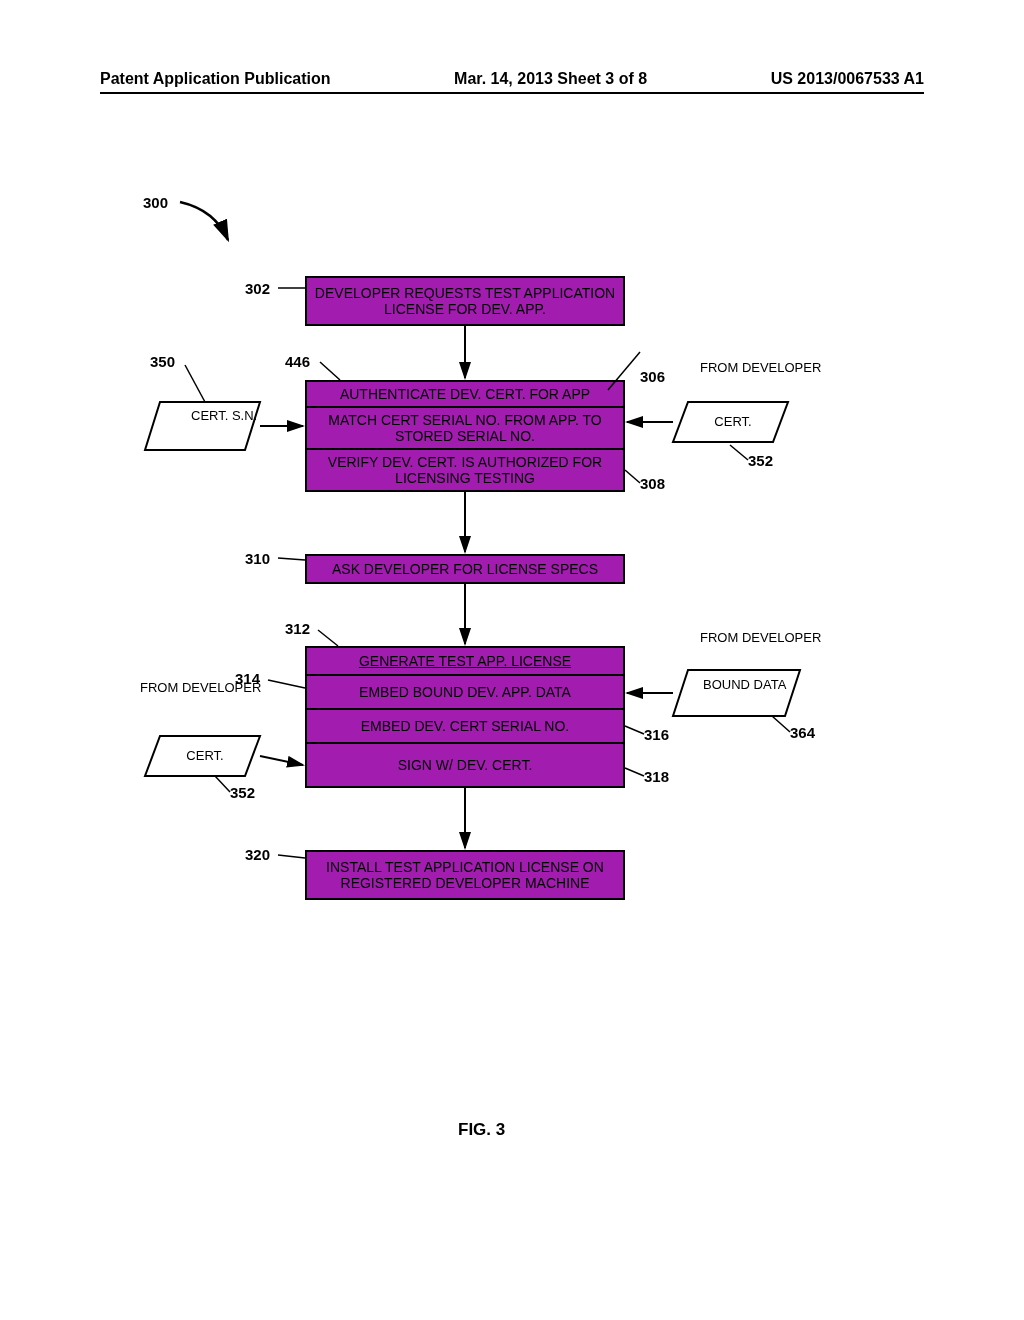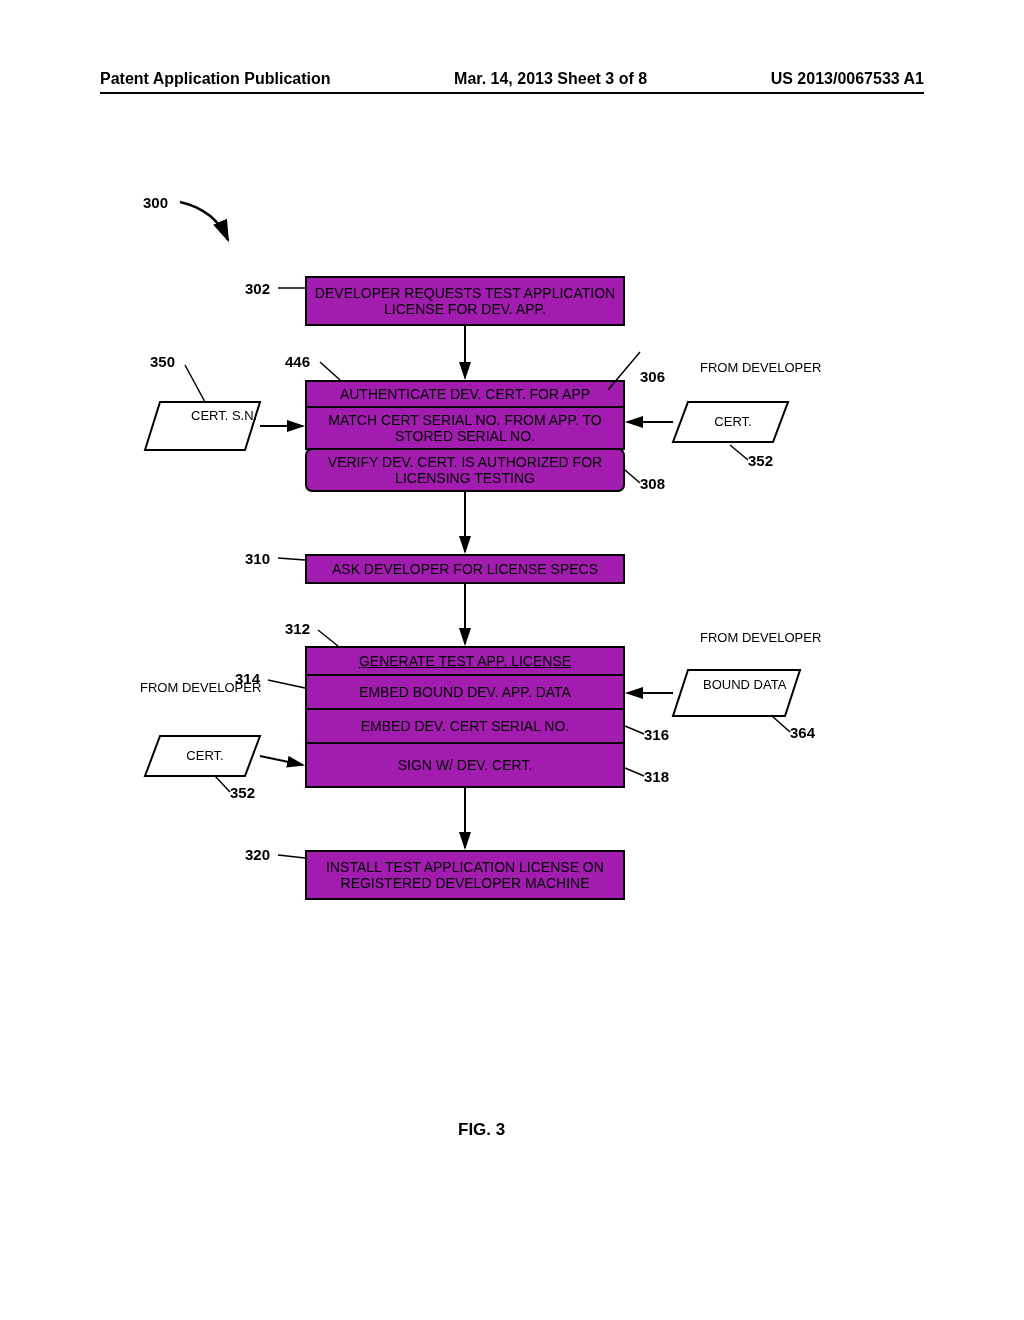--- a/index.html
+++ b/index.html
@@ -77,21 +77,21 @@
   <div class="label" style="left:143px; top:54px;">300</div>
 
   <div class="label" style="left:245px; top:140px;">302</div>
   <div class="box" style="left:305px; top:136px; width:320px; height:50px;">DEVELOPER REQUESTS TEST APPLICATION LICENSE FOR DEV. APP.</div>
 
   <div class="label" style="left:285px; top:213px;">446</div>
   <div class="label" style="left:640px; top:203px;margin-top:25px;">306</div>
 
   <div class="box" style="left:305px; top:240px; width:320px; height:28px;">AUTHENTICATE DEV. CERT. FOR APP</div>
   <div class="box" style="left:305px; top:266px; width:320px; height:44px;">MATCH CERT SERIAL NO. FROM APP. TO STORED SERIAL NO.</div>
-  <div class="box" style="left:305px; top:308px; width:320px; height:44px;border-radius:7px;">VERIFY DEV. CERT. IS AUTHORIZED FOR LICENSING TESTING</div>
+  <div class="box" style="left:305px; top:308px; width:320px; height:44px;">VERIFY DEV. CERT. IS AUTHORIZED FOR LICENSING TESTING</div>
   <div class="label" style="left:640px; top:335px;">308</div>
 
   <div class="label" style="left:150px; top:213px;">350</div>
   <svg class="overlay">
     <defs>
       <marker id="ah" markerWidth="10" markerHeight="10" refX="8" refY="3" orient="auto">
         <path d="M0,0 L9,3 L0,6 Z" fill="#000"></path>
       </marker>
     </defs>
 

